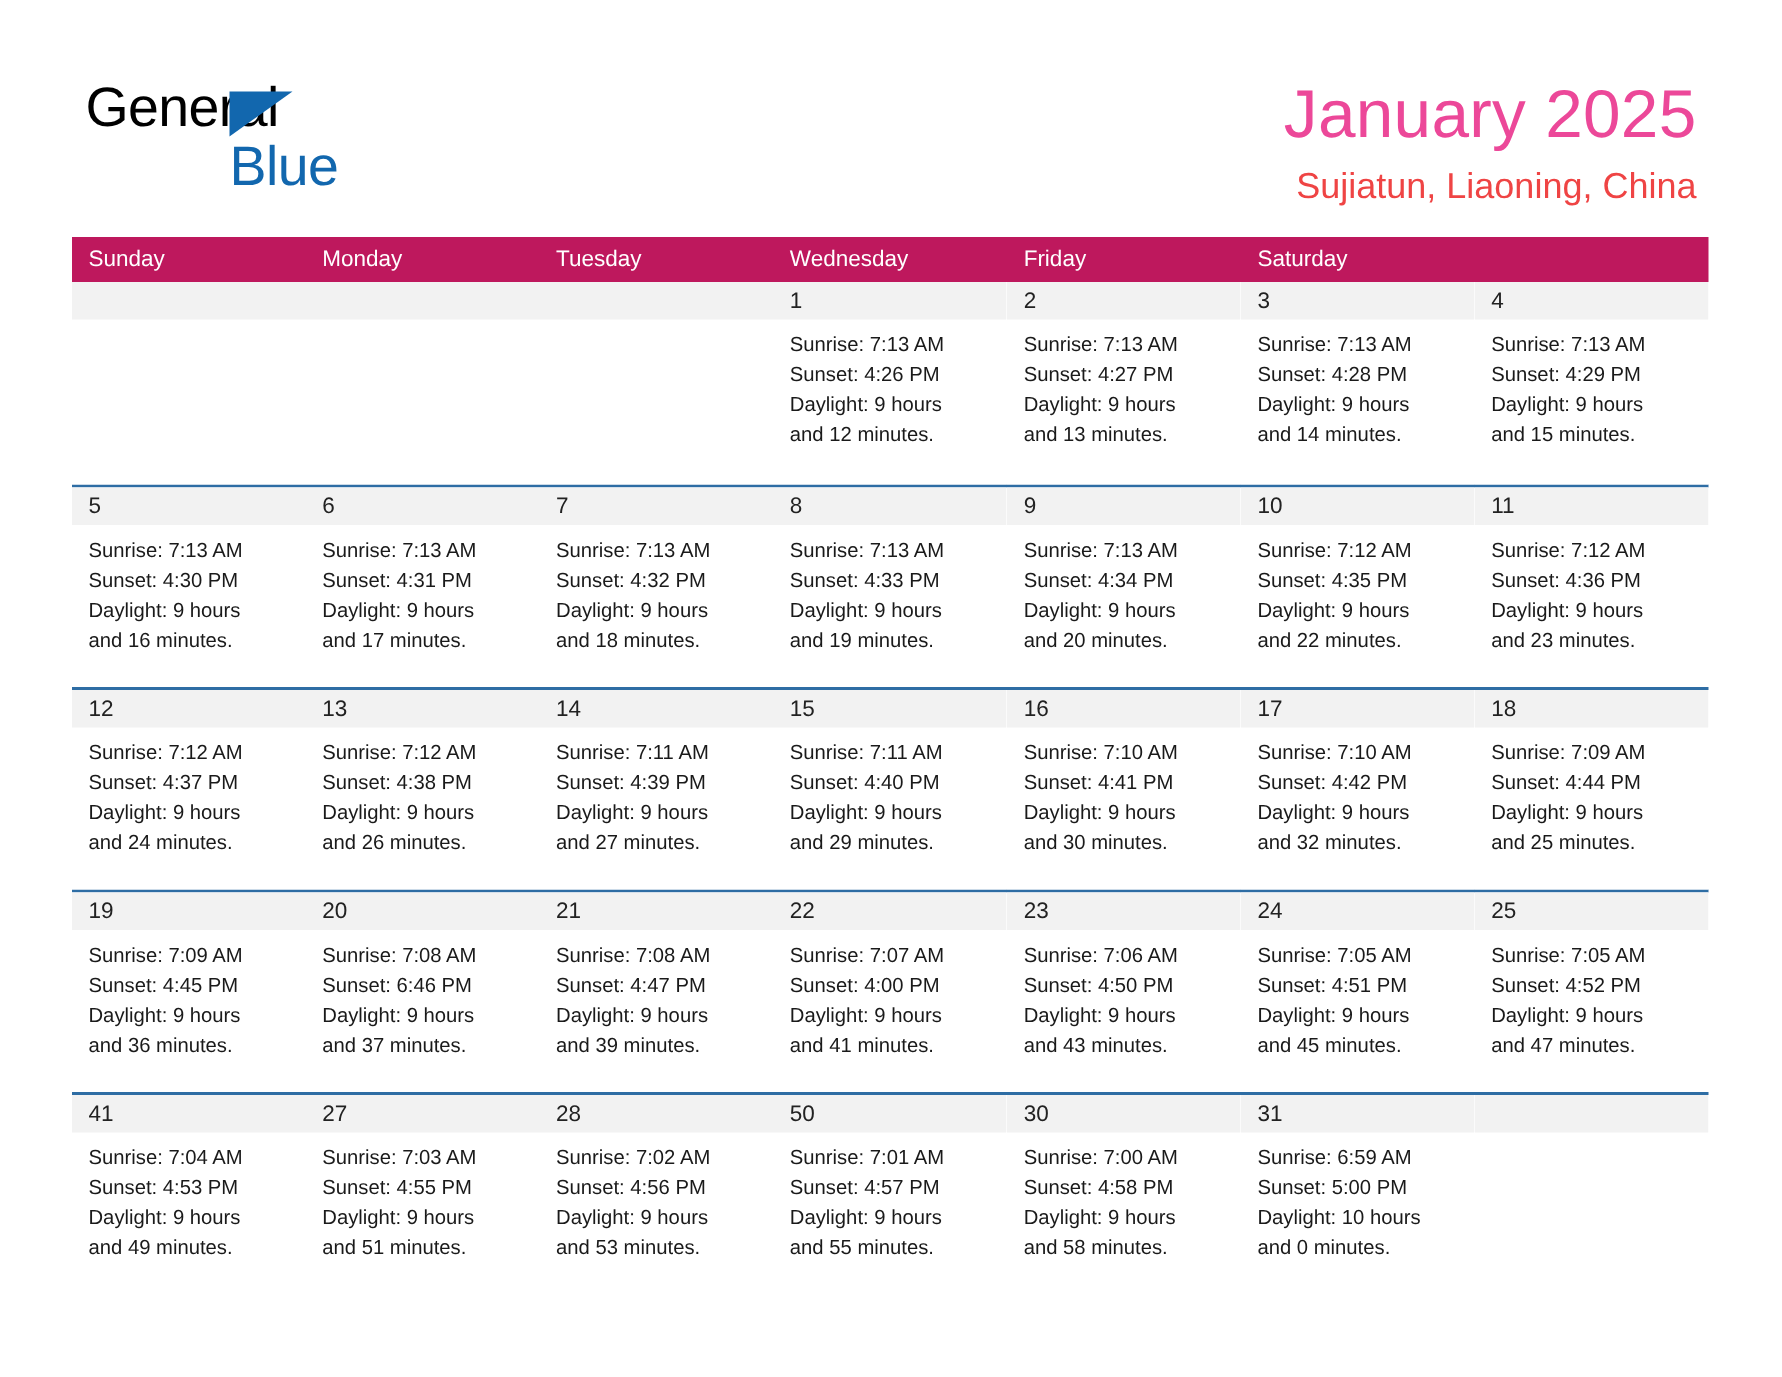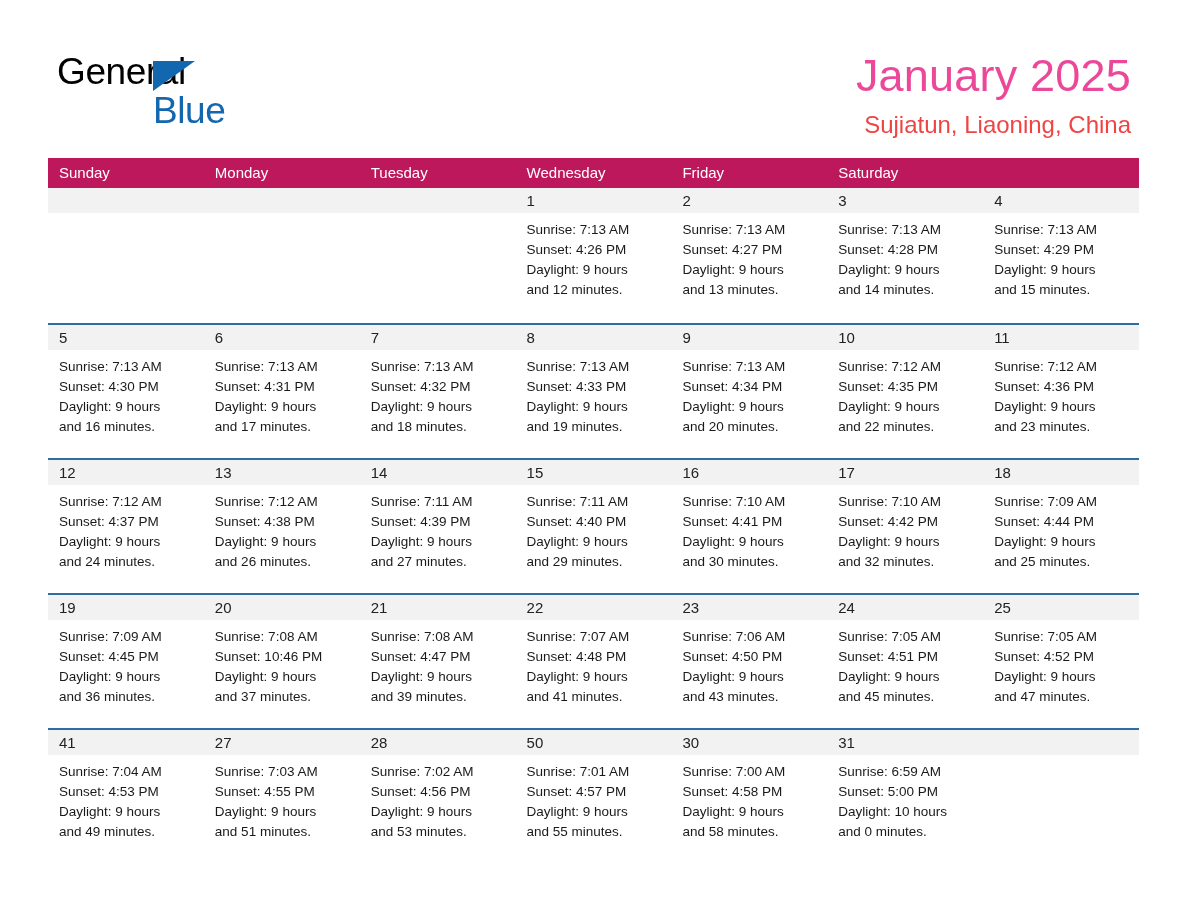--- a/index.html
+++ b/index.html
@@ -346,39 +346,39 @@
               <div>Sunrise: 7:09 AM</div>
               <div>Sunset: 4:45 PM</div>
               <div>Daylight: 9 hours</div>
               <div>and 36 minutes.</div>
             </div>
           </div>
           <div class="day-cell">
             <div class="day-number-band"><span class="day-number">20</span></div>
             <div class="day-body">
               <div>Sunrise: 7:08 AM</div>
-              <div>Sunset: 10:46 PM</div>
+              <div>Sunset: 6:46 PM</div>
               <div>Daylight: 9 hours</div>
               <div>and 37 minutes.</div>
             </div>
           </div>
           <div class="day-cell">
             <div class="day-number-band"><span class="day-number">21</span></div>
             <div class="day-body">
               <div>Sunrise: 7:08 AM</div>
               <div>Sunset: 4:47 PM</div>
               <div>Daylight: 9 hours</div>
               <div>and 39 minutes.</div>
             </div>
           </div>
           <div class="day-cell">
             <div class="day-number-band"><span class="day-number">22</span></div>
             <div class="day-body">
               <div>Sunrise: 7:07 AM</div>
-              <div>Sunset: 4:48 PM</div>
+              <div>Sunset: 4:00 PM</div>
               <div>Daylight: 9 hours</div>
               <div>and 41 minutes.</div>
             </div>
           </div>
           <div class="day-cell">
             <div class="day-number-band"><span class="day-number">23</span></div>
             <div class="day-body">
               <div>Sunrise: 7:06 AM</div>
               <div>Sunset: 4:50 PM</div>
               <div>Daylight: 9 hours</div>

